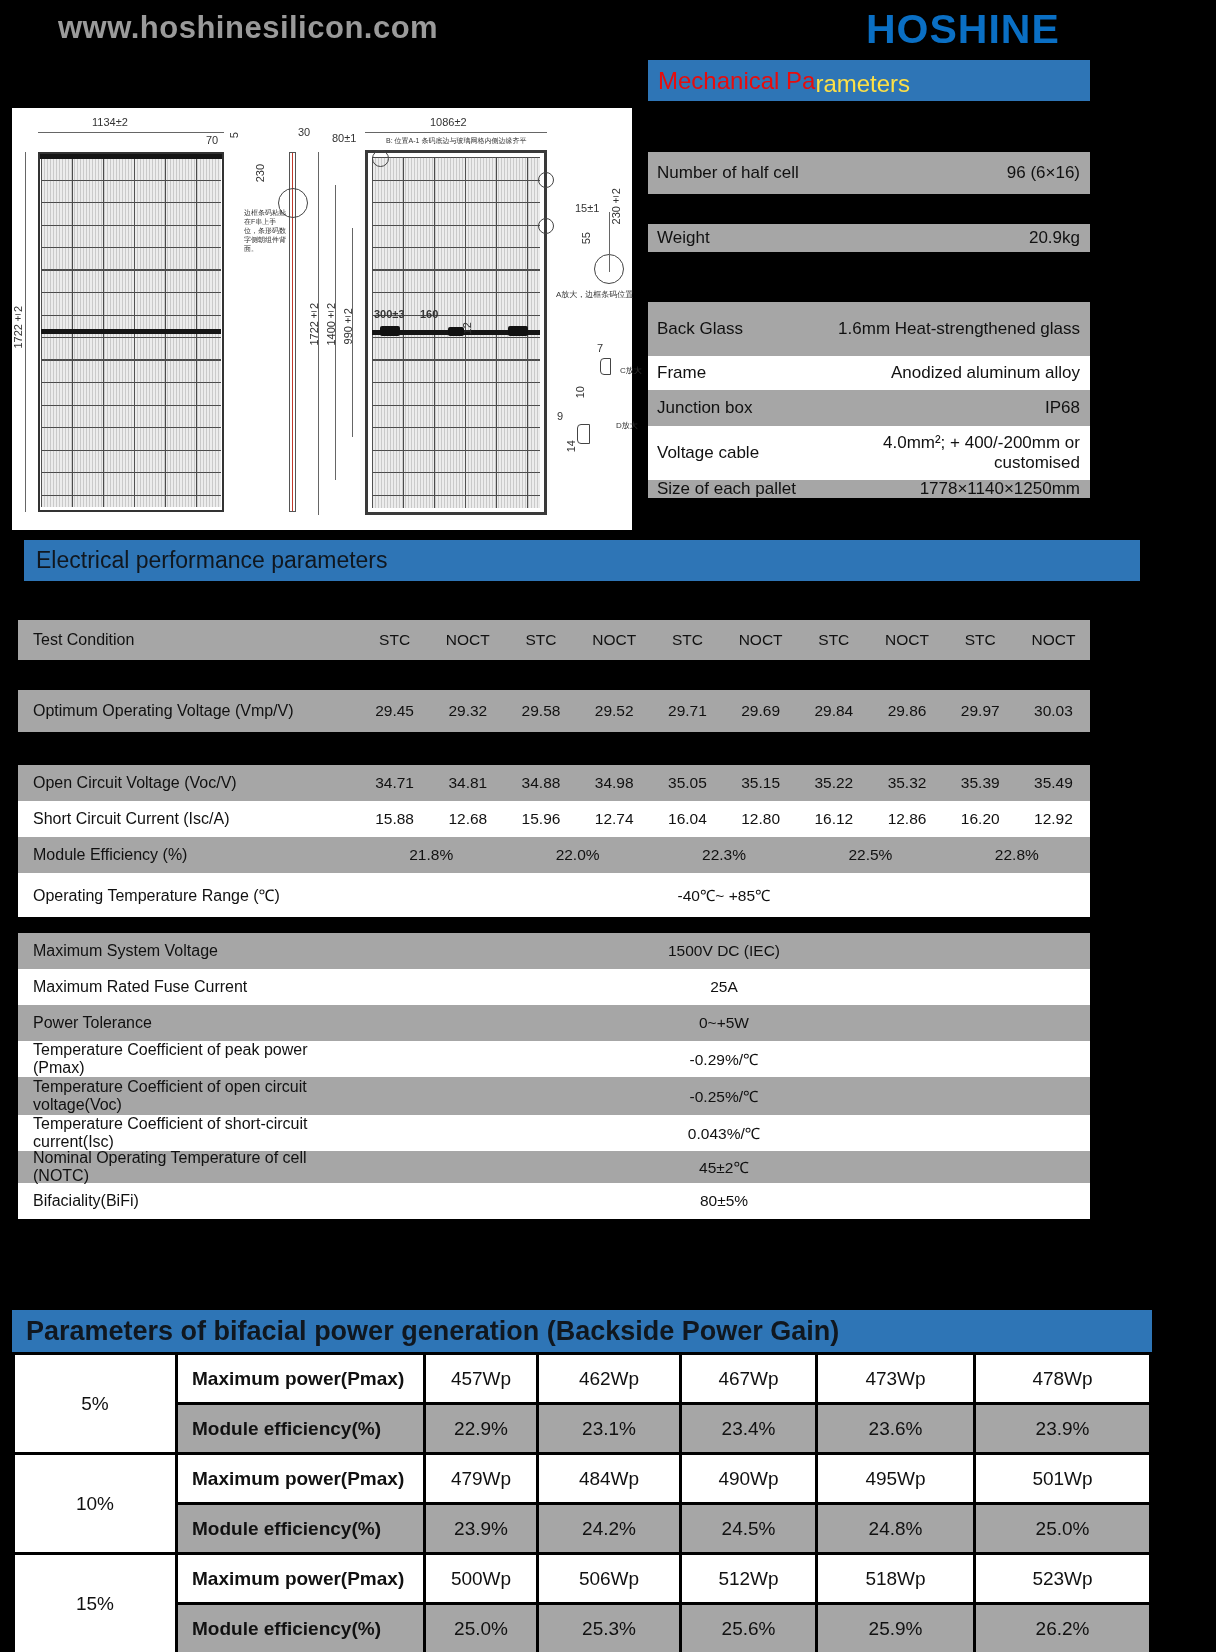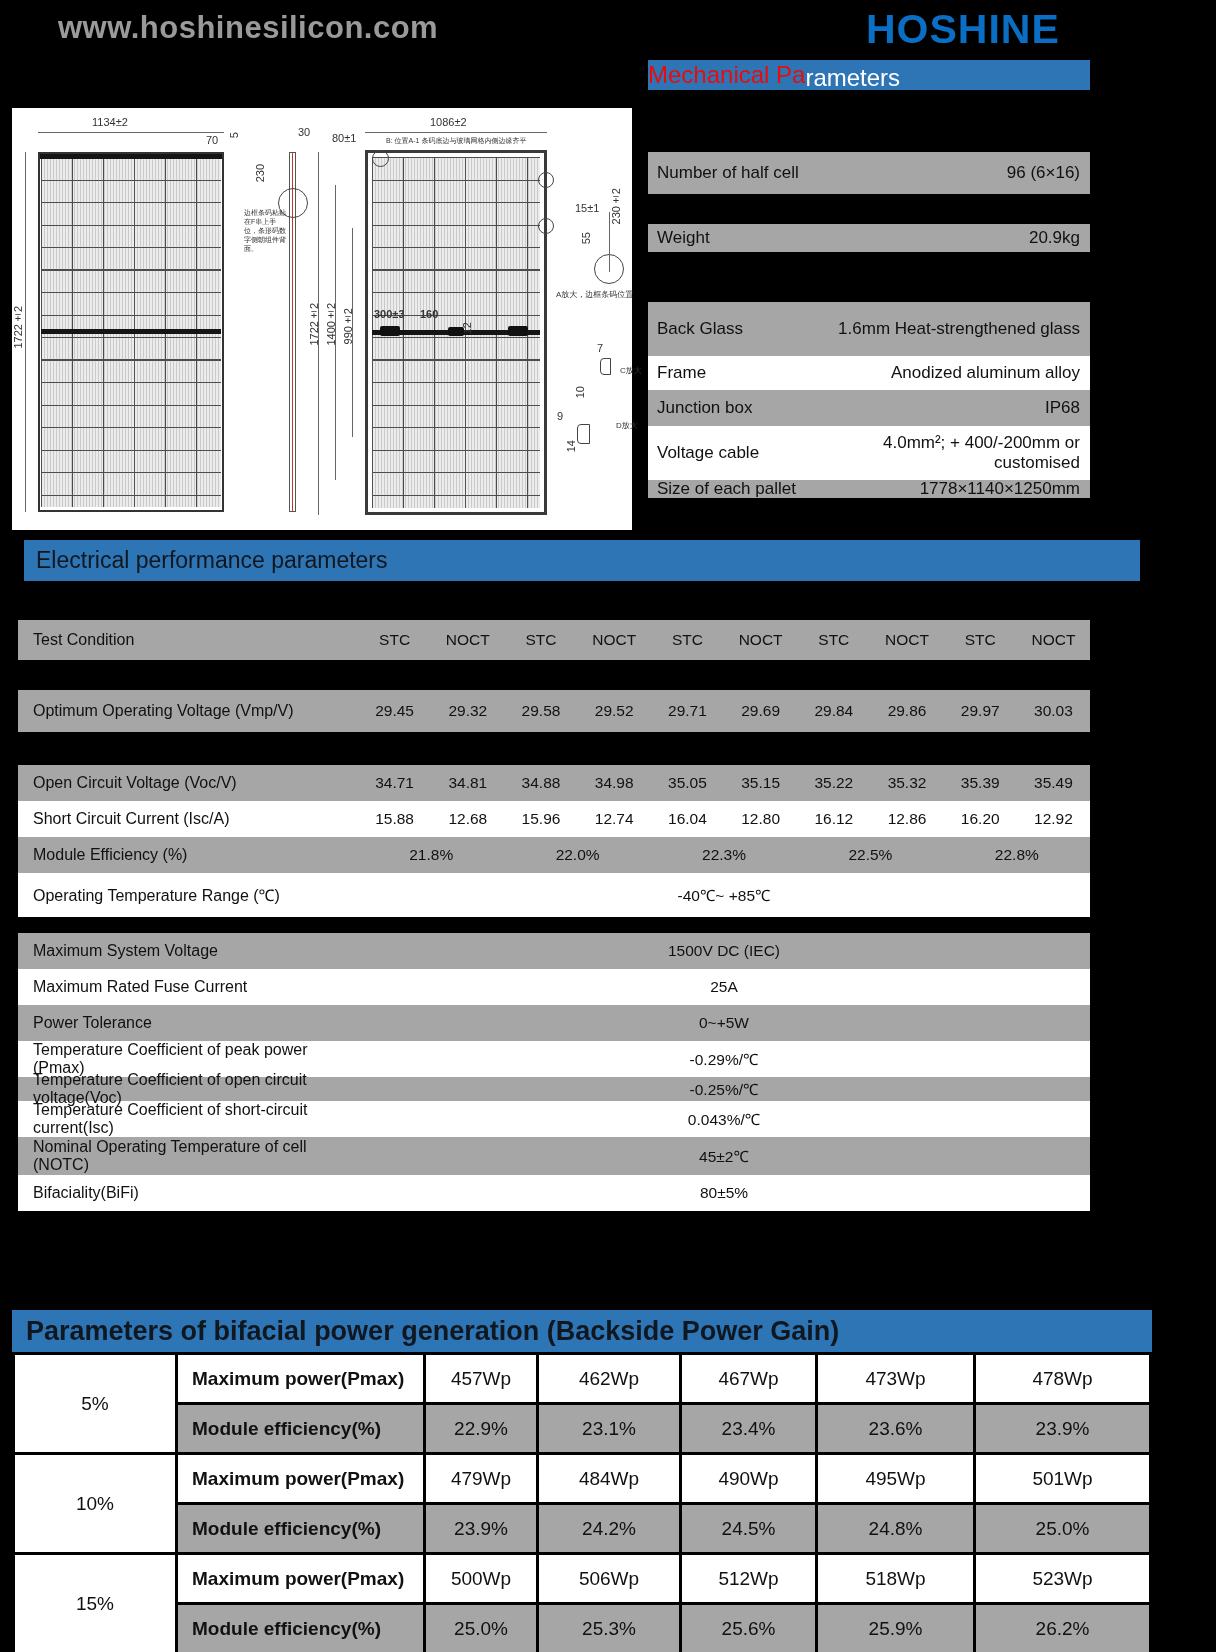--- a/index.html
+++ b/index.html
@@ -5,23 +5,23 @@
   html,body{margin:0;padding:0;background:#000;}
   .page{position:relative;width:1216px;height:1652px;background:#000;overflow:hidden;
         font-family:"Liberation Sans",sans-serif;color:#111;}
 
   
   .site-url{position:absolute;left:58px;top:10px;font-size:31px;font-weight:600;color:#9a9a9a;letter-spacing:.5px;}
   .brand{position:absolute;left:866px;top:6px;font-size:41px;font-weight:800;color:#0a6fc4;letter-spacing:1px;}
 
   
   .banner{background:#2e75b6;display:flex;align-items:center;color:#10171f;}
-  .mech-banner{position:absolute;left:648px;top:60px;width:442px;height:30px;font-size:24px;box-sizing:border-box;}
+  .mech-banner{position:absolute;left:648px;top:60px;width:442px;height:41px;font-size:24px;padding-left:10px;box-sizing:border-box;}
   .t-red{color:#e80c0c;}
-  .t-dark{color:#ffffff;margin-top:6px;}
+  .t-dark{color:#fde047;margin-top:6px;}
   .elec-banner{position:absolute;left:24px;top:540px;width:1116px;height:41px;font-size:23px;padding-left:12px;box-sizing:border-box;}
   .bif-banner{position:absolute;left:12px;top:1310px;width:1140px;height:42px;font-size:27px;font-weight:700;padding-left:14px;box-sizing:border-box;}
 
   
   .drawing{position:absolute;left:12px;top:108px;width:620px;height:422px;background:#fff;color:#222;}
   .drawing *{position:absolute;box-sizing:border-box;}
   .panel{border:2px solid #333;background:#fff;}
   .front{left:26px;top:44px;width:186px;height:360px;}
   .back{left:353px;top:42px;width:182px;height:365px;border:3px solid #3a3a3a;}
   .cells{inset:3px 1px;background:
@@ -264,33 +264,33 @@
         <span class="vals">
           <span>0~+5W</span>
         </span>
       </div>
       <div class="erow white" style="height: 36px; margin-bottom: 0px;">
         <span class="lbl">Temperature Coefficient of peak power  (Pmax)</span>
         <span class="vals">
           <span>-0.29%/℃</span>
         </span>
       </div>
-      <div class="erow gray" style="height: 24px; margin-bottom: 0px;">
+      <div class="erow gray" style="height: 38px; margin-bottom: 0px;">
         <span class="lbl">Temperature Coefficient of open circuit voltage(Voc)</span>
         <span class="vals">
           <span>-0.25%/℃</span>
         </span>
       </div>
       <div class="erow white" style="height: 36px; margin-bottom: 0px;">
         <span class="lbl">Temperature Coefficient of short-circuit current(Isc)</span>
         <span class="vals">
           <span>0.043%/℃</span>
         </span>
       </div>
-      <div class="erow gray" style="height: 38px; margin-bottom: 0px;">
+      <div class="erow gray" style="height: 32px; margin-bottom: 0px;">
         <span class="lbl">Nominal Operating Temperature of cell  (NOTC)</span>
         <span class="vals">
           <span>45±2℃</span>
         </span>
       </div>
       <div class="erow white" style="height: 36px; margin-bottom: 0px;">
         <span class="lbl">Bifaciality(BiFi)</span>
         <span class="vals">
           <span>80±5%</span>
         </span>

